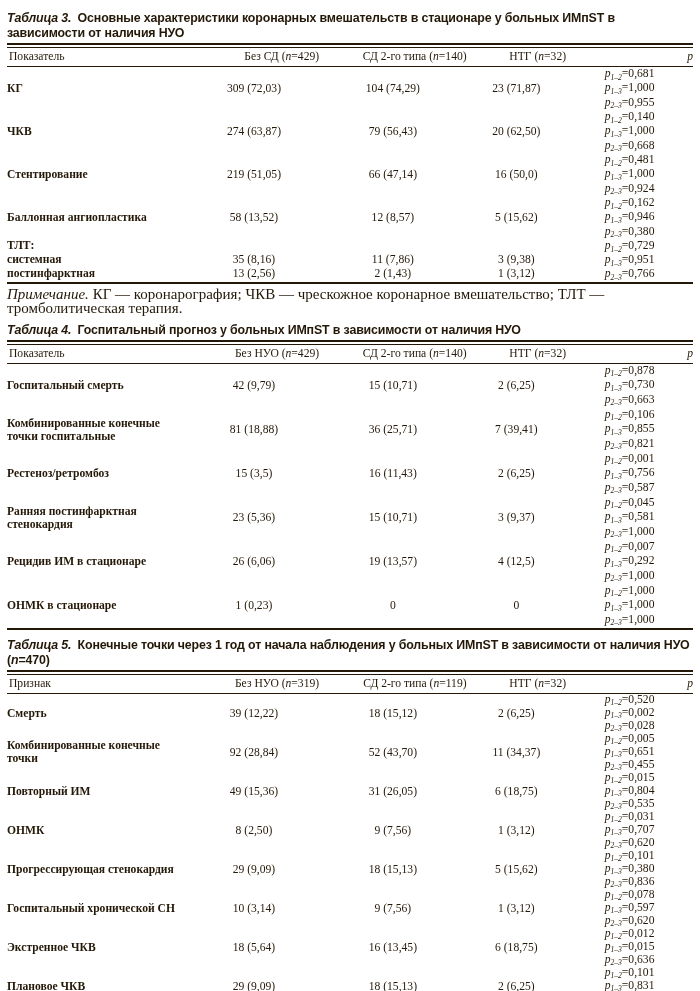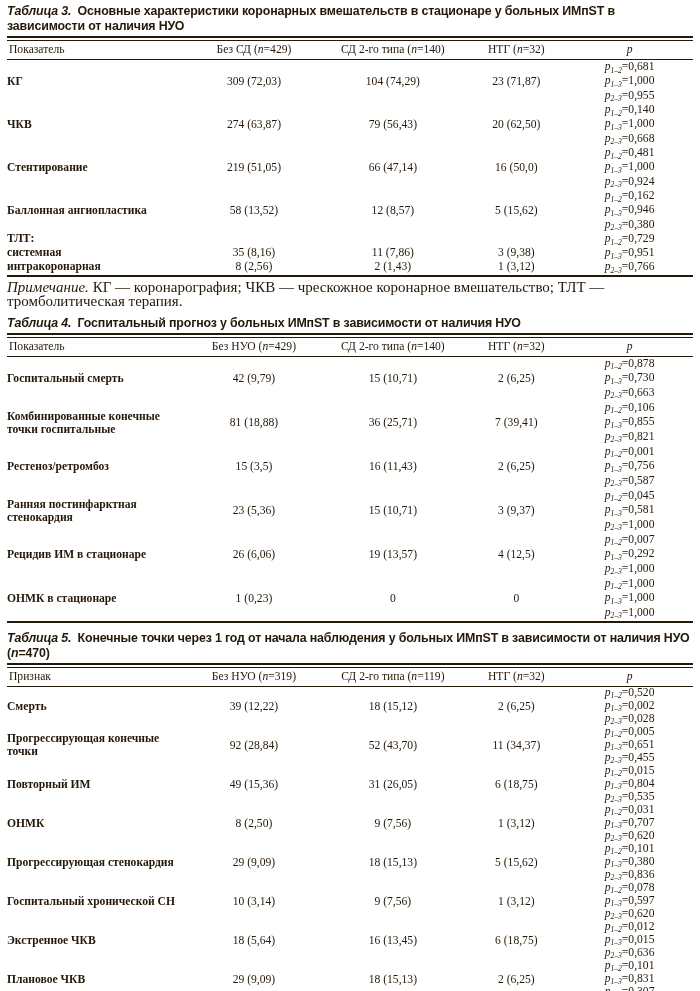--- a/index.html
+++ b/index.html
@@ -1,35 +1,35 @@
 <!DOCTYPE html>
 <html lang="ru"><head>
 <meta charset="utf-8">
 <style>
   html,body{margin:0;padding:0;background:#ffffff;}
   .page{
     width:700px;height:991px;box-sizing:border-box;
-    padding:3px 7px 0 7px;overflow:hidden;background:#ffffff;
+    padding:10px 7px 0 7px;overflow:hidden;background:#ffffff;
     color:#241808;
   }
   .tbl-section{margin:0;}
   .tbl-title{
     font-family:"Liberation Sans","DejaVu Sans",sans-serif;
     font-weight:700;font-size:12.4px;line-height:15px;
     letter-spacing:-0.15px;margin:1px 0 2px 0;
   }
   .tbl-num{font-style:italic;margin-right:3px;}
   .rule-dbl{height:2px;border-top:2.4px solid #241808;border-bottom:1px solid #241808;}
   table.tbl{
     width:100%;border-collapse:collapse;table-layout:fixed;
     font-family:"Liberation Serif","DejaVu Serif",serif;
     font-size:11.6px;border-bottom:2.6px solid #241808;
   }
   .tbl th{
-    font-weight:400;text-align:center;line-height:13px;
+    font-weight:400;text-align:right;line-height:13px;
     padding:2px 0 3px 0;border-bottom:1.3px solid #241808;
   }
   .tbl th.h-label{text-align:left;padding-left:2px;}
   .tbl td{padding:0;vertical-align:middle;}
   .c-label{text-align:left;padding-left:2px;font-weight:bold;}
   .c-val{text-align:center;}
   .c-p{text-align:center;}
   .pl{white-space:nowrap;}
   .pl i{font-style:italic;}
   .pl sub,.tbl th i, .tbl-title i{font-style:italic;}
@@ -120,26 +120,26 @@
             <td class="c-p">
               <div class="pl"><i>p</i><sub>1–2</sub>=0,162</div>
               <div class="pl"><i>p</i><sub>1–3</sub>=0,946</div>
               <div class="pl"><i>p</i><sub>2–3</sub>=0,380</div>
             </td>
           </tr>
           <tr class="row-multi">
             <td class="c-label">
               <div class="ml">ТЛТ:</div>
               <div class="ml">системная</div>
-              <div class="ml">интракоронарная</div>
+              <div class="ml">постинфарктная</div>
             </td>
             <td class="c-val">
               <div class="ml">&nbsp;</div>
               <div class="ml">35 (8,16)</div>
-              <div class="ml">8 (2,56)</div>
+              <div class="ml">13 (2,56)</div>
             </td>
             <td class="c-val">
               <div class="ml">&nbsp;</div>
               <div class="ml">11 (7,86)</div>
               <div class="ml">2 (1,43)</div>
             </td>
             <td class="c-val">
               <div class="ml">&nbsp;</div>
               <div class="ml">3 (9,38)</div>
               <div class="ml">1 (3,12)</div>
@@ -281,21 +281,21 @@
             <td class="c-val">39 (12,22)</td>
             <td class="c-val">18 (15,12)</td>
             <td class="c-val">2 (6,25)</td>
             <td class="c-p">
               <div class="pl"><i>p</i><sub>1–2</sub>=0,520</div>
               <div class="pl"><i>p</i><sub>1–3</sub>=0,002</div>
               <div class="pl"><i>p</i><sub>2–3</sub>=0,028</div>
             </td>
           </tr>
           <tr>
-            <td class="c-label">Прогрессирующая конечные точки</td>
+            <td class="c-label">Комбинированные конечные точки</td>
             <td class="c-val">92 (28,84)</td>
             <td class="c-val">52 (43,70)</td>
             <td class="c-val">11 (34,37)</td>
             <td class="c-p">
               <div class="pl"><i>p</i><sub>1–2</sub>=0,005</div>
               <div class="pl"><i>p</i><sub>1–3</sub>=0,651</div>
               <div class="pl"><i>p</i><sub>2–3</sub>=0,455</div>
             </td>
           </tr>
           <tr>

